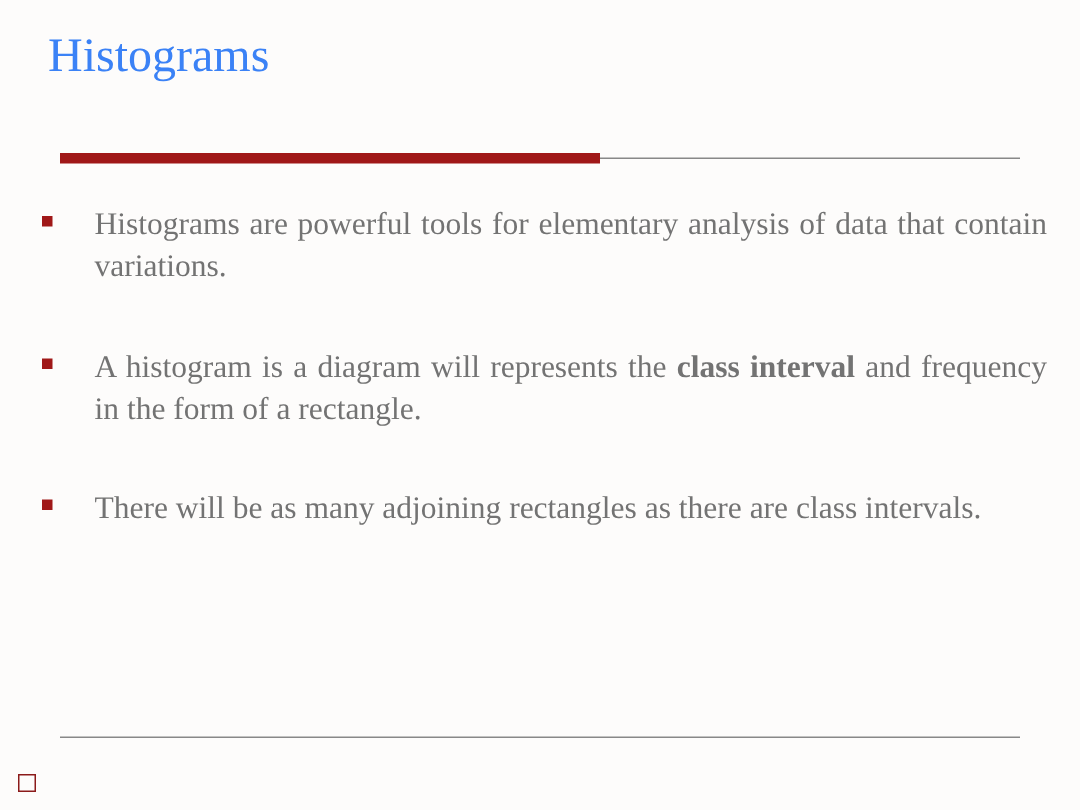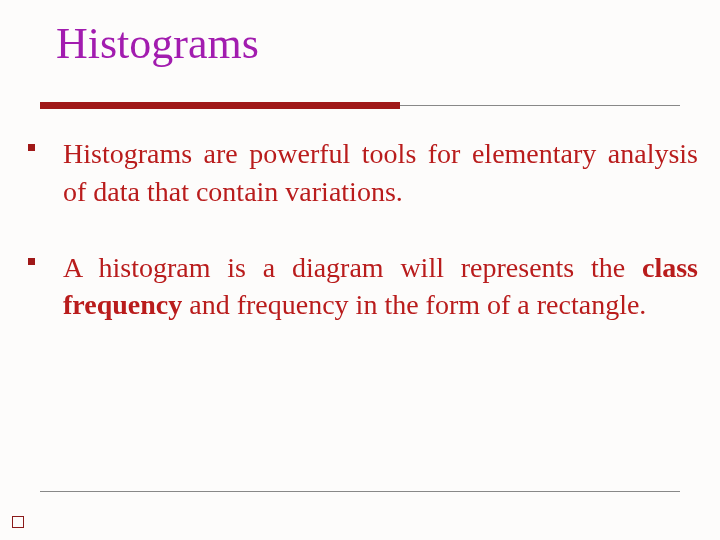--- a/index.html
+++ b/index.html
@@ -9,23 +9,23 @@
     }
     body {
       width: 720px;
       height: 540px;
       background: #fdfcfb;
       font-family: Garamond, Georgia, 'Times New Roman', serif;
       position: relative;
       overflow: hidden;
     }
     .title {
-      font-size: 44px;
-      color: #a21caf;
-      padding: 18px 0 0 56px;
+      font-size: 32px;
+      color: #3b82f6;
+      padding: 18px 0 0 32px;
       font-weight: normal;
     }
     .underline-container {
       position: absolute;
       top: 102px;
       left: 40px;
       width: 640px;
       height: 10px;
     }
     .underline-thick {
@@ -57,22 +57,22 @@
     }
     .bullet {
       width: 7px;
       height: 7px;
       background: #a01818;
       margin-top: 9px;
       margin-right: 28px;
       flex-shrink: 0;
     }
     .bullet-text {
-      font-size: 28px;
-      color: #b91c1c;
+      font-size: 21px;
+      color: #737373;
       text-align: justify;
       line-height: 1.35;
       flex: 1;
     }
     .bullet-text b {
       font-weight: bold;
     }
     .bottom-line {
       position: absolute;
       bottom: 48px;
@@ -102,20 +102,24 @@
 
 <div class="content">
 
   <div class="bullet-item">
     <div class="bullet"></div>
     <div class="bullet-text"><span>Histograms are powerful tools for elementary analysis of data that contain variations.</span><b></b><span></span></div>
   </div>
 
   <div class="bullet-item">
     <div class="bullet"></div>
-    <div class="bullet-text"><span>A histogram is a diagram will represents the </span><b>class frequency</b><span> and frequency in the form of a rectangle.</span></div>
+    <div class="bullet-text"><span>A histogram is a diagram will represents the </span><b>class interval</b><span> and frequency in the form of a rectangle.</span></div>
   </div>
 
+  <div class="bullet-item">
+    <div class="bullet"></div>
+    <div class="bullet-text"><span>There will be as many adjoining rectangles as there are class intervals.</span><b></b><span></span></div>
+  </div>
 
 </div>
 
 <div class="bottom-line"></div>
 <div class="corner-box"></div>
 
 </body></html>

